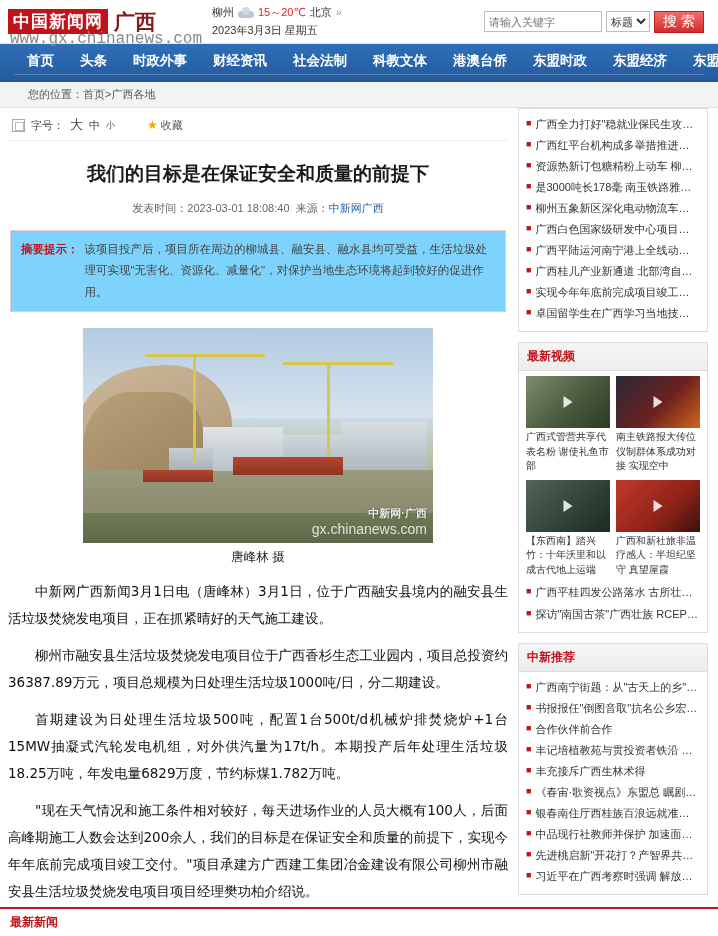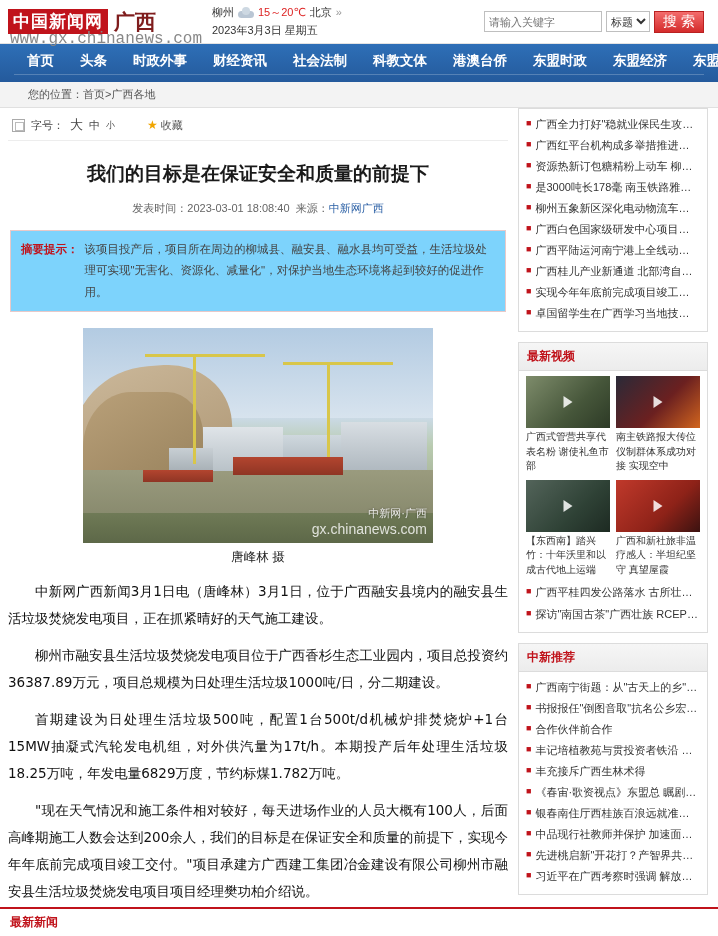--- a/index.html
+++ b/index.html
@@ -225,21 +225,21 @@
   .ph-crane1 { left: 110px; top: 12%; width: 3px; height: 110px; }
   .ph-crane1b { position: absolute; left: 62px; top: 12%; width: 120px; height: 3px; background: #d8c64a; }
   .ph-crane2 { left: 244px; top: 16%; width: 3px; height: 100px; }
   .ph-crane2b { position: absolute; left: 200px; top: 16%; width: 110px; height: 3px; background: #d8c64a; }
   .ph-red { position: absolute; left: 150px; top: 60%; width: 110px; height: 18px;
     background: linear-gradient(#b3452f,#8f3524); }
   .ph-red2 { position: absolute; left: 60px; top: 66%; width: 70px; height: 12px;
     background: linear-gradient(#b3452f,#8f3524); }
   .ph-wm {
     position: absolute; right: 6px; bottom: 22px;
-    font-size: 11px; color: rgba(255,255,255,0.88); font-weight: normal;
+    font-size: 11px; color: rgba(255,255,255,0.88); font-weight: bold;
     text-shadow: 0 0 2px rgba(0,0,0,0.5);
   }
   .ph-wm2 {
     position: absolute; right: 6px; bottom: 6px;
     font-size: 14px; color: rgba(255,255,255,0.8);
   }
   .photo-cap {
     text-align: center;
     font-size: 12.5px;
     color: #222;

